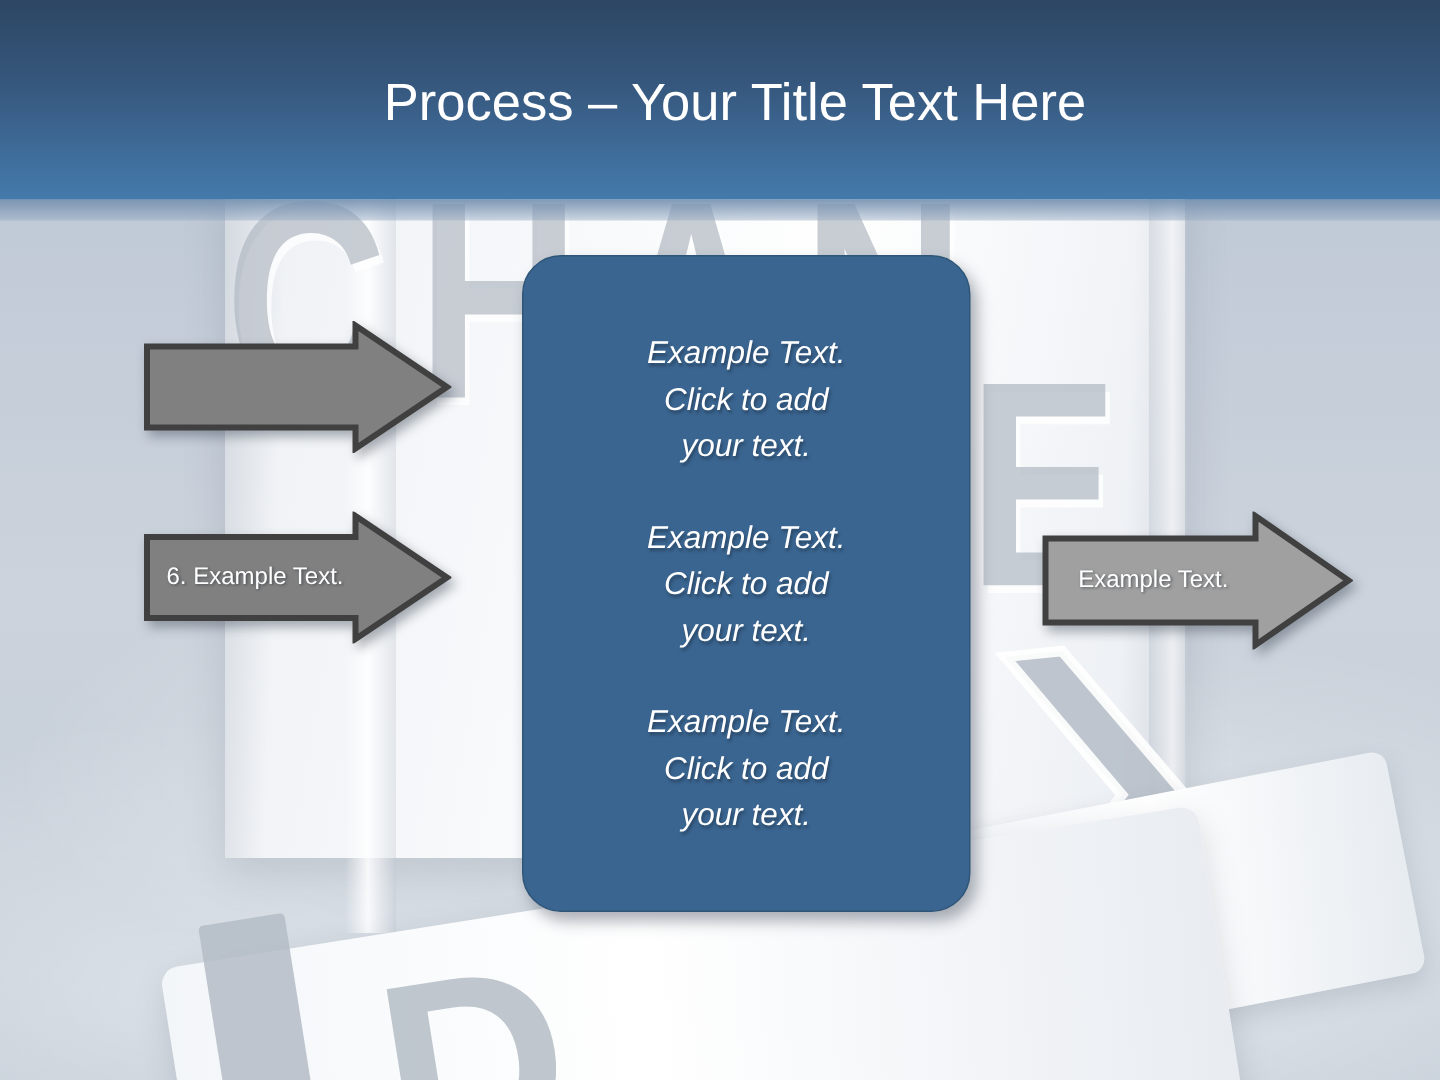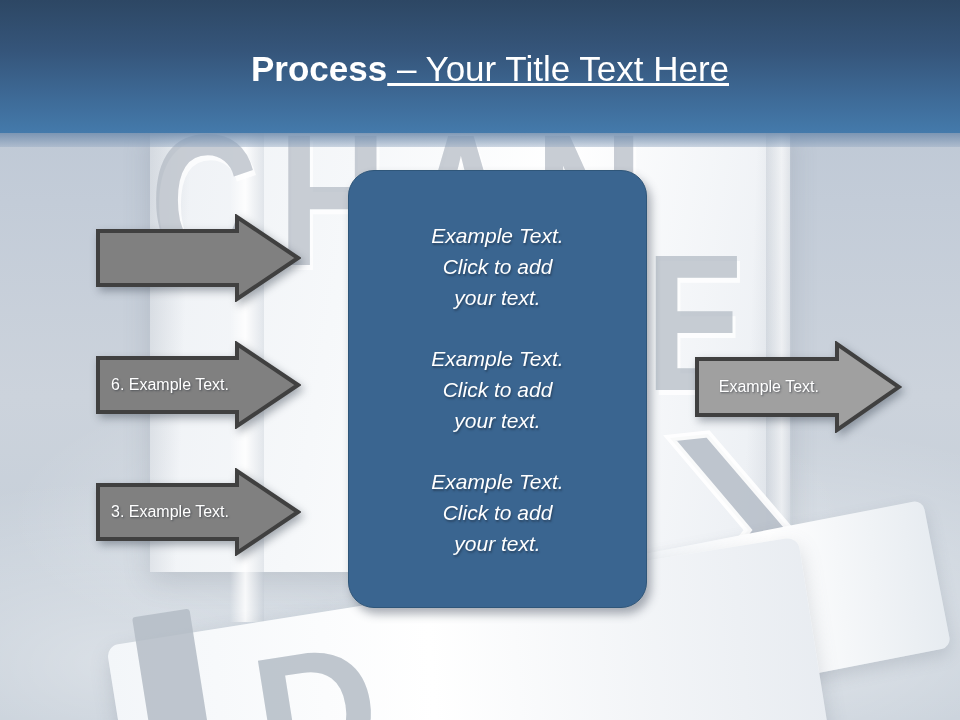--- a/index.html
+++ b/index.html
@@ -210,22 +210,22 @@
     position: absolute;
     left: 0;
     top: 48px;
     width: 960px;
     text-align: center;
     color: #ffffff;
     font-size: 35px;
     line-height: 42px;
     white-space: nowrap;
   }
-  .title .t-bold { font-weight: bold; margin-left: 20px; }
-  .title .t-norm { font-weight: normal; text-decoration: underline; }
+  .title .t-bold { font-weight: normal; margin-left: 20px; }
+  .title .t-norm { font-weight: normal; }
 
   
   .arrow {
     position: absolute;
     z-index: 10;
     filter: drop-shadow(3px 4px 4px rgba(60,70,85,0.45));
   }
   .arrow svg { display: block; }
   .arrow-label {
     position: absolute;
@@ -314,26 +314,20 @@
     </svg>
   </div>
 
   <div class="arrow" style="left:95px; top:341px; width:206px; height:88px;">
     <svg width="206" height="88" viewBox="0 0 206 88">
       <path d="M3 17 L142 17 L142 3 L203 44 L142 85 L142 71 L3 71 Z" fill="#808080" stroke="#404040" stroke-width="4" stroke-linejoin="miter"></path>
     </svg>
     <div class="arrow-label left-pad">6. Example Text.</div>
   </div>
 
-  <div class="arrow" style="left:95px; top:468px; width:206px; height:88px;">
-    <svg width="206" height="88" viewBox="0 0 206 88">
-      <path d="M3 17 L142 17 L142 3 L203 44 L142 85 L142 71 L3 71 Z" fill="#808080" stroke="#404040" stroke-width="4" stroke-linejoin="miter"></path>
-    </svg>
-    <div class="arrow-label left-pad">3. Example Text.</div>
-  </div>
 
   <div class="card">
     <div class="card-block">Example Text.
 Click  to add
 your text.</div>
     <div class="card-gap"></div>
     <div class="card-block">Example Text.
 Click  to add
 your text.</div>
     <div class="card-gap"></div>

